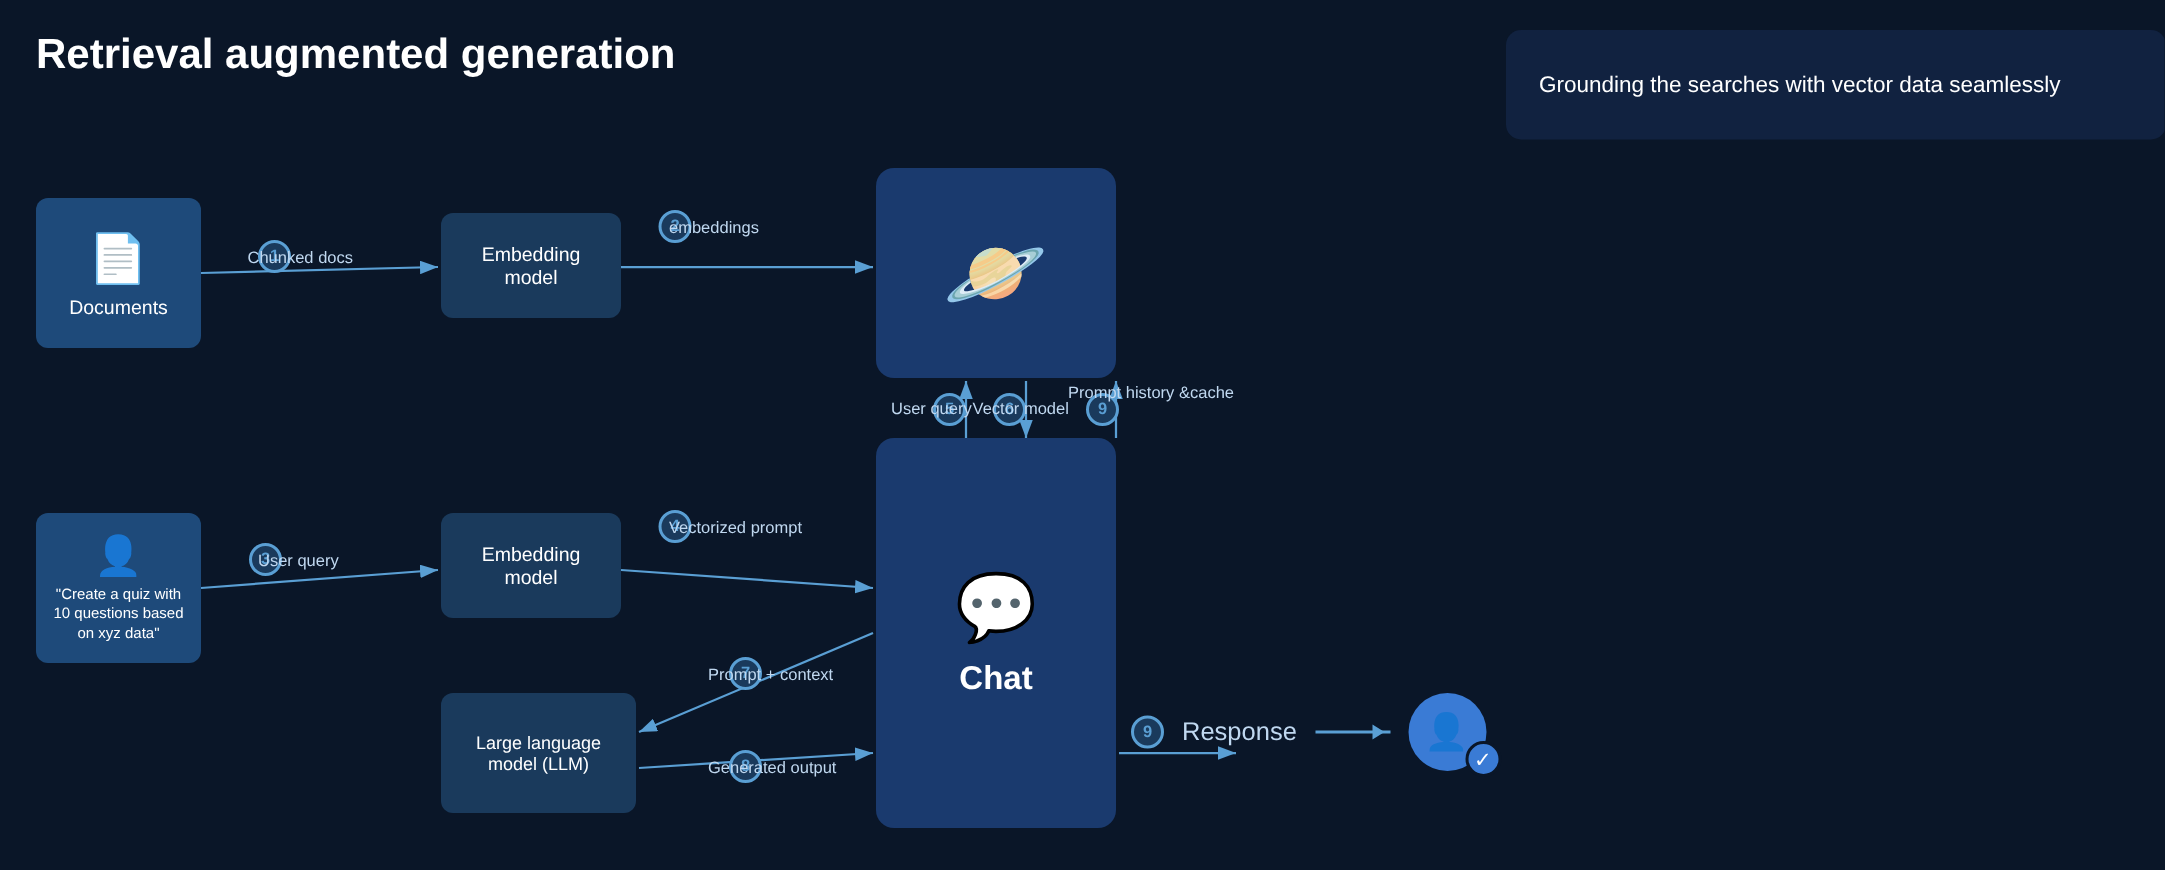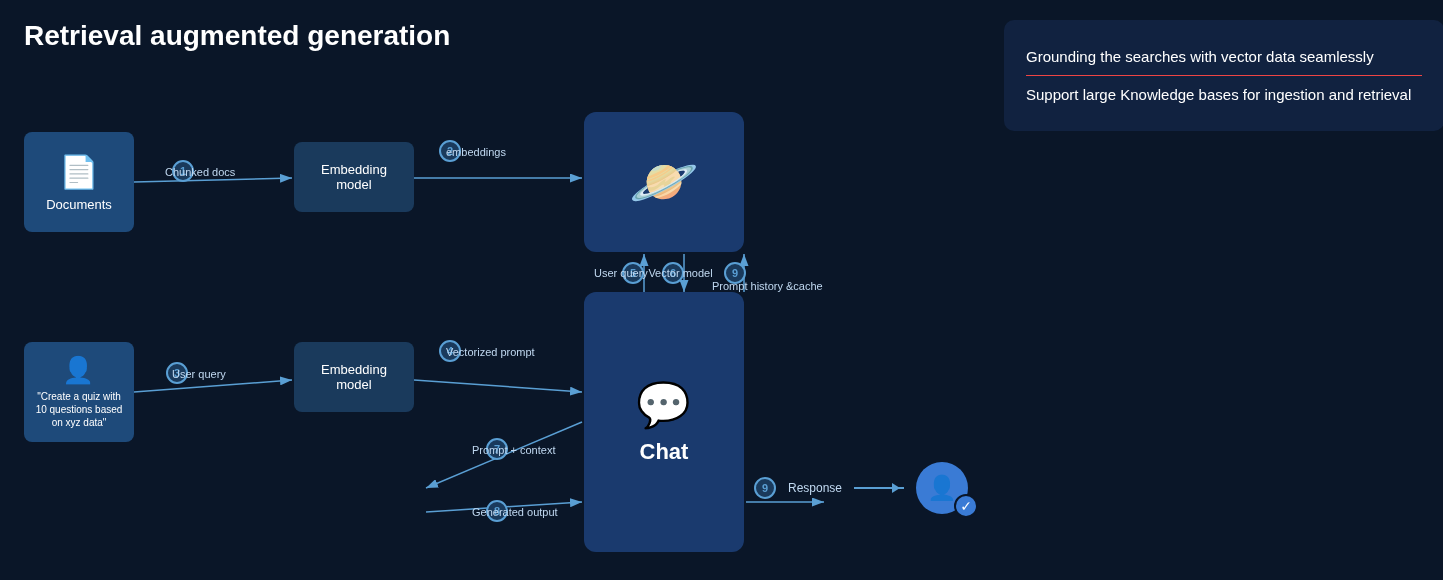--- a/index.html
+++ b/index.html
@@ -138,21 +138,21 @@
       padding: 8px 0;
       border-bottom: 1px solid #ef4444;
     }
     .info-item:last-child { border-bottom: none; }
     .info-item.highlight {
       text-decoration: underline;
       text-decoration-color: #4a90d9;
       text-underline-offset: 3px;
     }
     .response-label {
-      font-size: 12px;
+      font-size: 17px;
       color: #c0d8f0;
     }
     
     .avatar-check {
       position: relative;
       display: inline-block;
     }
   </style>
 </head>
 <body>
@@ -237,21 +237,21 @@
       <div class="step-circle" style="left:638px;top:190px;">
         <span>6</span>
       </div>
       <div class="arrow-label" style="left:624px;top:195px;text-align:center;width:65px;">
         <span>Vector model</span>
       </div>
 
       <div class="step-circle" style="left:700px;top:190px;">
         <span>9</span>
       </div>
-      <div class="arrow-label" style="left:688px;top:208px;text-align:center;width:46px;">
+      <div class="arrow-label" style="left:688px;top:184px;text-align:center;width:46px;">
         <span>Prompt history &amp;cache</span>
       </div>
 
       <div class="box box-user-query">
         <div style="font-size:26px;">👤</div>
         <div style="font-size:10px;line-height:1.3;">"Create a quiz with 10 questions based on xyz data"</div>
       </div>
 
       <div class="step-circle" style="left:142px;top:290px;">
         <span>3</span>
@@ -264,20 +264,23 @@
         <span>Embedding model</span>
       </div>
 
       <div class="step-circle" style="left:415px;top:268px;">
         <span>4</span>
       </div>
       <div class="arrow-label" style="left:422px;top:274px;">
         <span>Vectorized prompt</span>
       </div>
 
+      <div class="box box-llm">
+        <span style="font-size:12px;text-align:center;">Large language model (LLM)</span>
+      </div>
 
       <div class="step-circle" style="left:462px;top:366px;">
         <span>7</span>
       </div>
       <div class="arrow-label" style="left:448px;top:372px;">
         <span>Prompt + context</span>
       </div>
 
       <div class="step-circle" style="left:462px;top:428px;">
         <span>8</span>
@@ -305,18 +308,15 @@
       </div>
 
     </div>
   </div>
 
   <div class="right-panel">
     <div class="info-box">
       <div class="info-item">
         <span>Grounding the searches with vector data seamlessly</span>
       </div>
-      <div class="info-item">
-        <span>Support large Knowledge bases for ingestion and retrieval</span>
-      </div>
     </div>
   </div>
 </div>
 
 </body></html>

